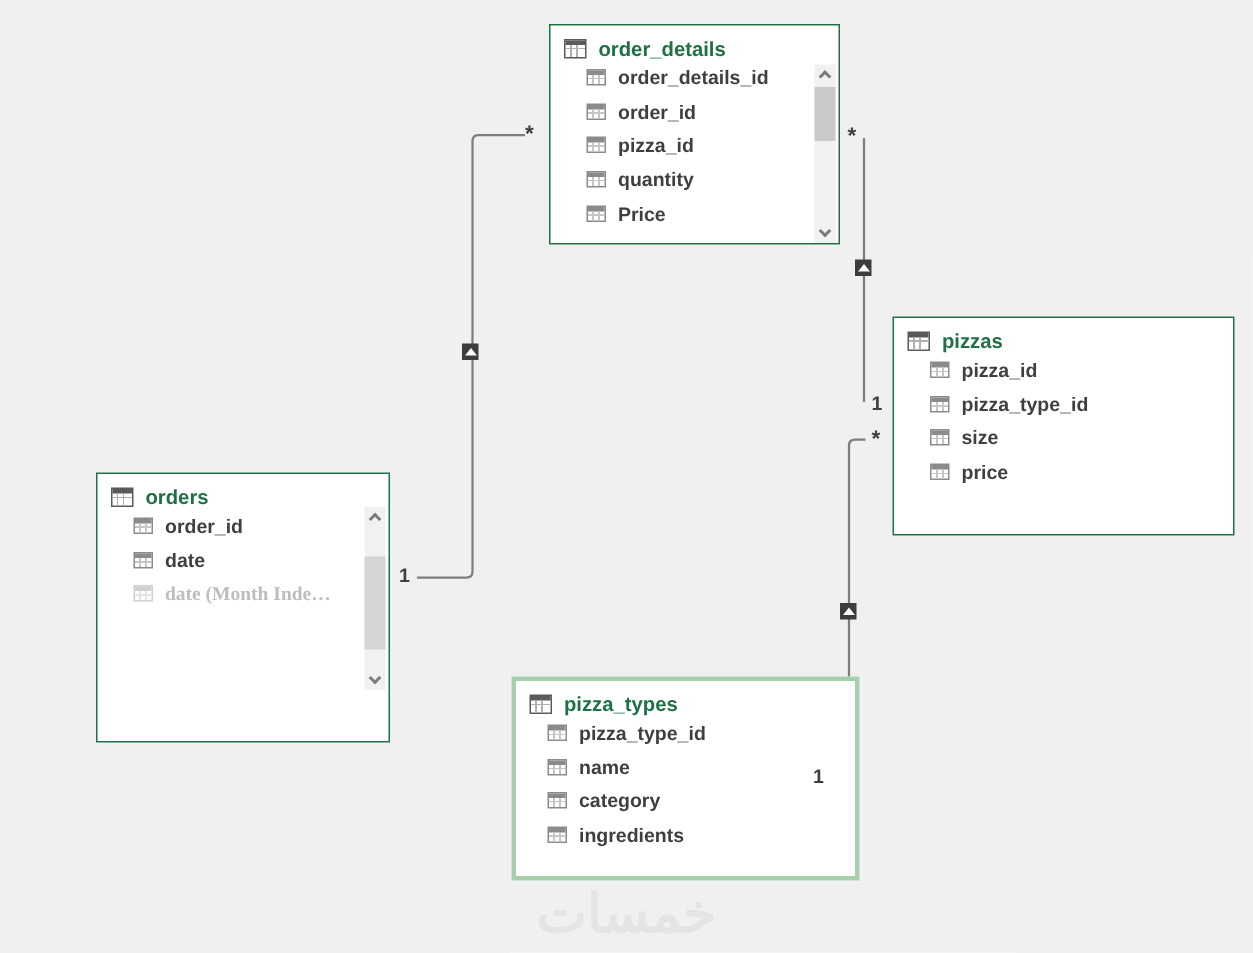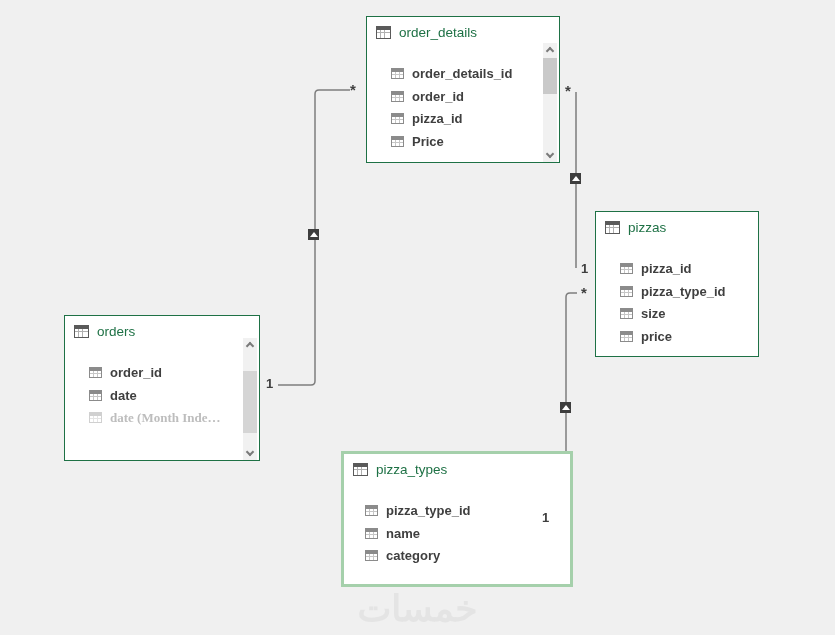--- a/index.html
+++ b/index.html
@@ -10,27 +10,27 @@
   }
   *{margin:0;padding:0;box-sizing:border-box;}
   body{font-family:"Liberation Sans",sans-serif;}
   #canvas{position:relative;width:835px;height:635px;background:var(--canvas-bg);overflow:hidden;}
   #rel-svg{position:absolute;left:0;top:0;width:835px;height:635px;}
   #rel-svg path{fill:none;stroke:var(--line-color);stroke-width:1.5;}
 
   .table-card{position:absolute;background:#fff;border:1px solid var(--table-border);}
   .table-card.selected{border:3px solid var(--selected-border);}
   #t-order-details{left:366px;top:16px;width:194px;height:147px;}
-  #t-pizzas{left:595px;top:211px;width:164px;height:146px;}
-  #t-orders{left:64px;top:315px;width:196px;height:146px;}
+  #t-pizzas{left:595px;top:211px;width:228px;height:146px;}
+  #t-orders{left:64px;top:315px;width:196px;height:180px;}
   #t-pizza-types{left:341px;top:451px;width:232px;height:136px;}
 
   .card-header{display:flex;align-items:center;gap:8px;padding:8px 0 0 9px;}
-  .card-header .title{font-size:13.5px;font-weight:normal;color:var(--header-text);}
-  .card-rows{margin-top:22px;}
+  .card-header .title{font-size:13.5px;font-weight:bold;color:var(--header-text);}
+  .card-rows{margin-top:0;}
   .field-row{display:flex;align-items:center;gap:8px;height:22.7px;padding-left:24px;}
   .table-card.selected .field-row{padding-left:21px;}
   .field-row .label{font-size:13px;font-weight:bold;color:var(--field-text);white-space:nowrap;}
   .field-row.dim .label{color:var(--disabled-text);font-family:Liberation Serif, serif;}
 
   
   .grid-icon{position:relative;width:13px;height:11px;border:1px solid var(--ic);background:#fff;flex:none;}
   .grid-icon::before{content:"";position:absolute;left:0;top:0;right:0;height:3px;background:var(--ic);}
   .grid-icon::after{content:"";position:absolute;left:0;right:0;top:3px;bottom:0;
     background:
@@ -93,20 +93,24 @@
       <div class="field-row">
           <span class="grid-icon row-icon"></span>
           <span class="label">order_id</span>
         </div>
       <div class="field-row">
           <span class="grid-icon row-icon"></span>
           <span class="label">pizza_id</span>
         </div>
       <div class="field-row">
           <span class="grid-icon row-icon"></span>
+          <span class="label">quantity</span>
+        </div>
+      <div class="field-row">
+          <span class="grid-icon row-icon"></span>
           <span class="label">Price</span>
         </div>
     </div>
     <div class="vscroll">
       <span class="chev up"></span>
       <span class="chev down"></span>
       <div class="thumb"></div>
     </div>
   </div>
 
@@ -171,20 +175,24 @@
           <span class="grid-icon row-icon"></span>
           <span class="label">pizza_type_id</span>
         </div>
       <div class="field-row">
           <span class="grid-icon row-icon"></span>
           <span class="label">name</span>
         </div>
       <div class="field-row">
           <span class="grid-icon row-icon"></span>
           <span class="label">category</span>
+        </div>
+      <div class="field-row">
+          <span class="grid-icon row-icon"></span>
+          <span class="label">ingredients</span>
         </div>
     </div>
   </div>
 
   <div class="marker" id="m-a"></div>
   <div class="marker" id="m-b"></div>
   <div class="marker" id="m-c"></div>
 
   <span class="rel-label" id="l-a1">1</span>
   <span class="rel-label star" id="l-a2">*</span>

